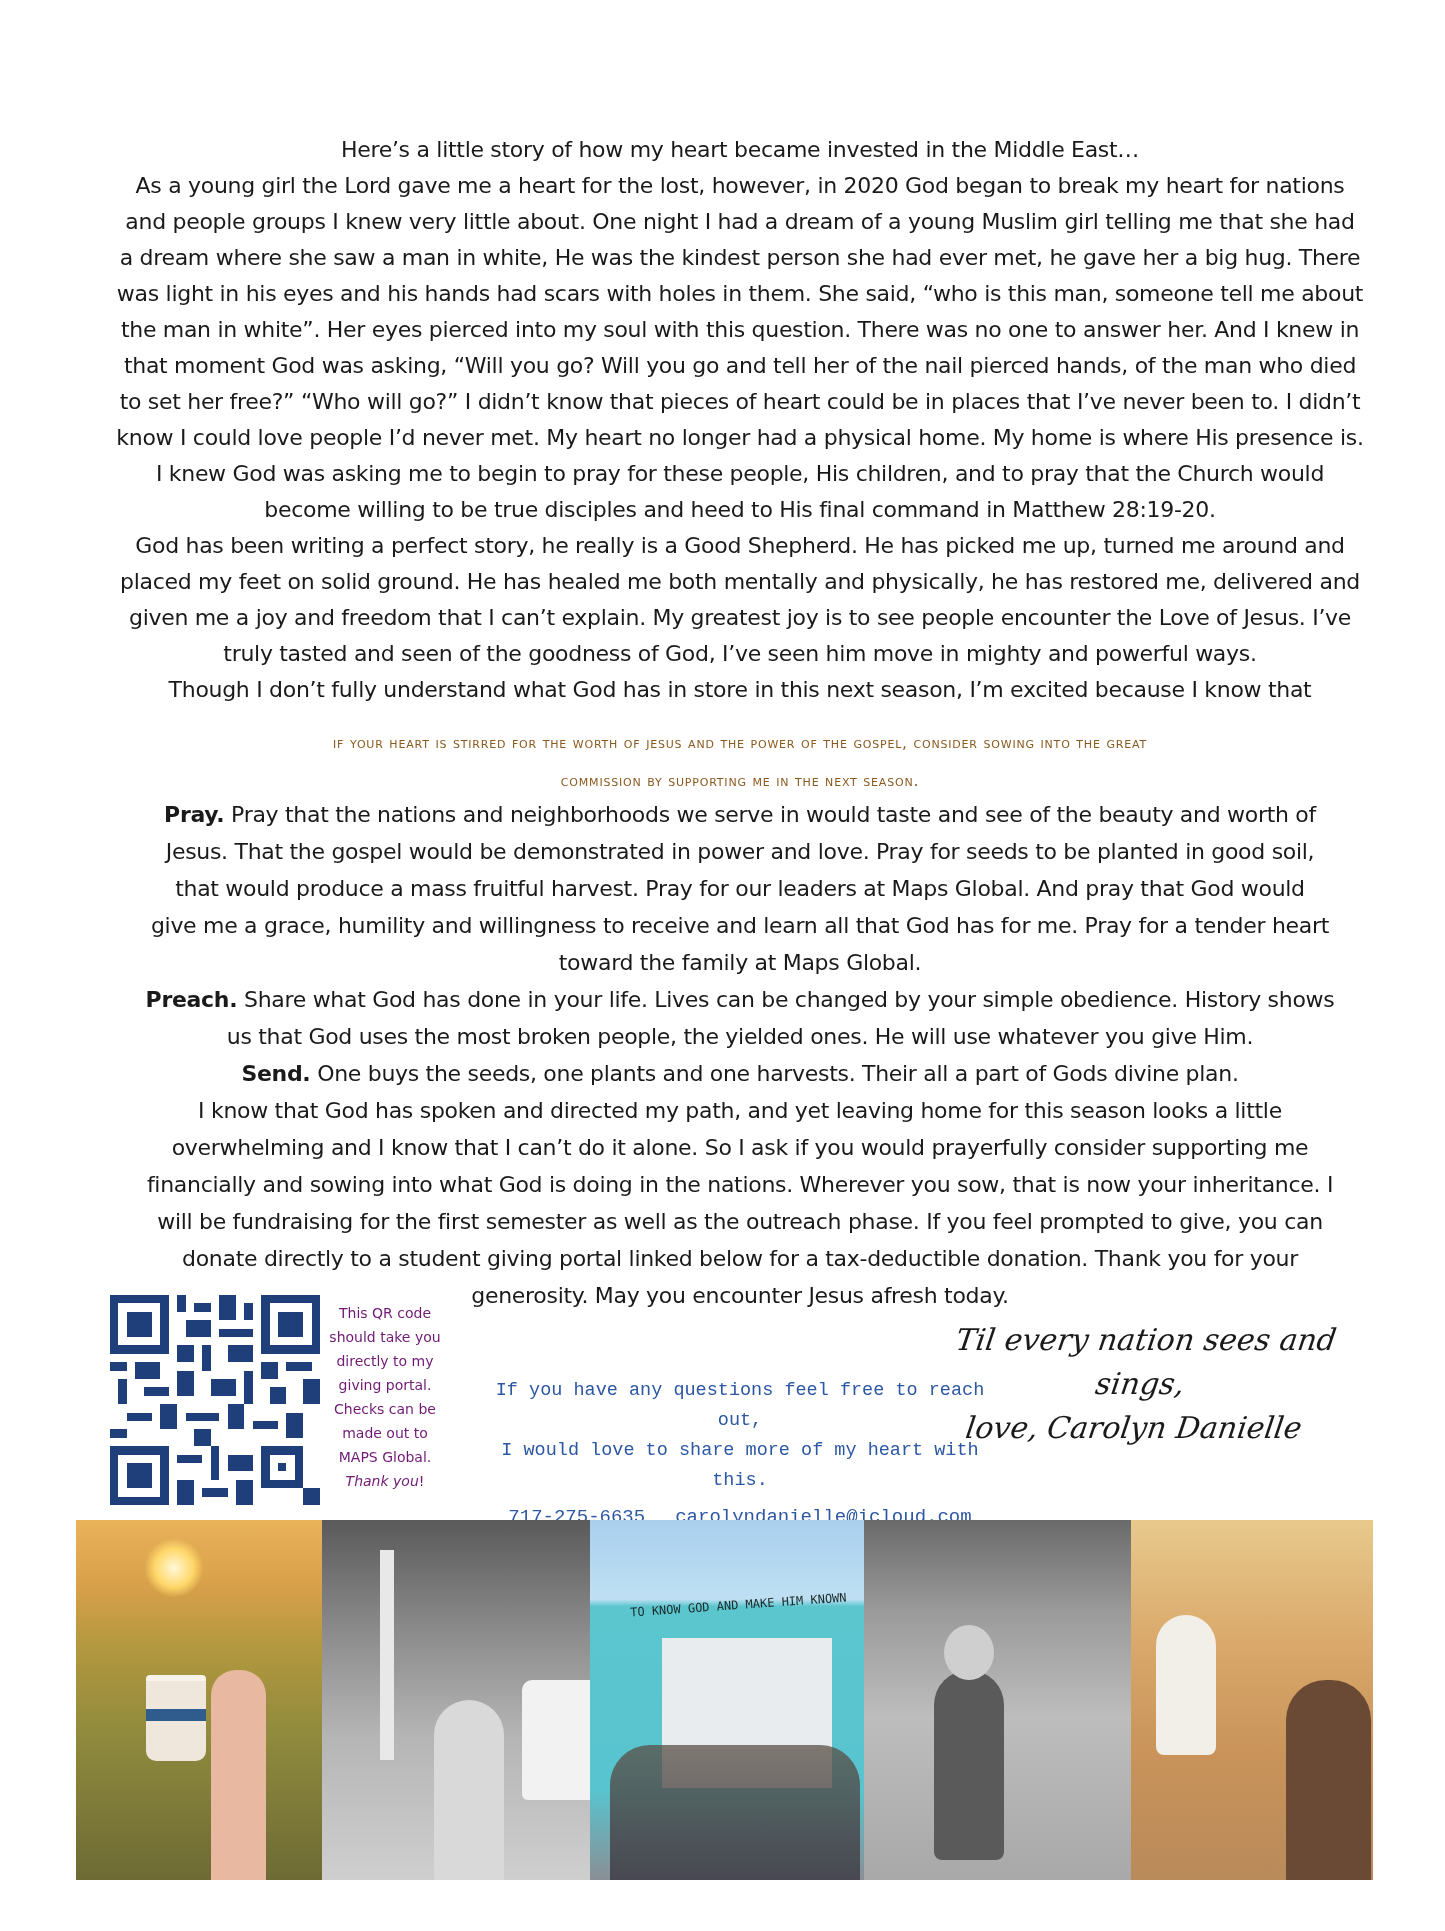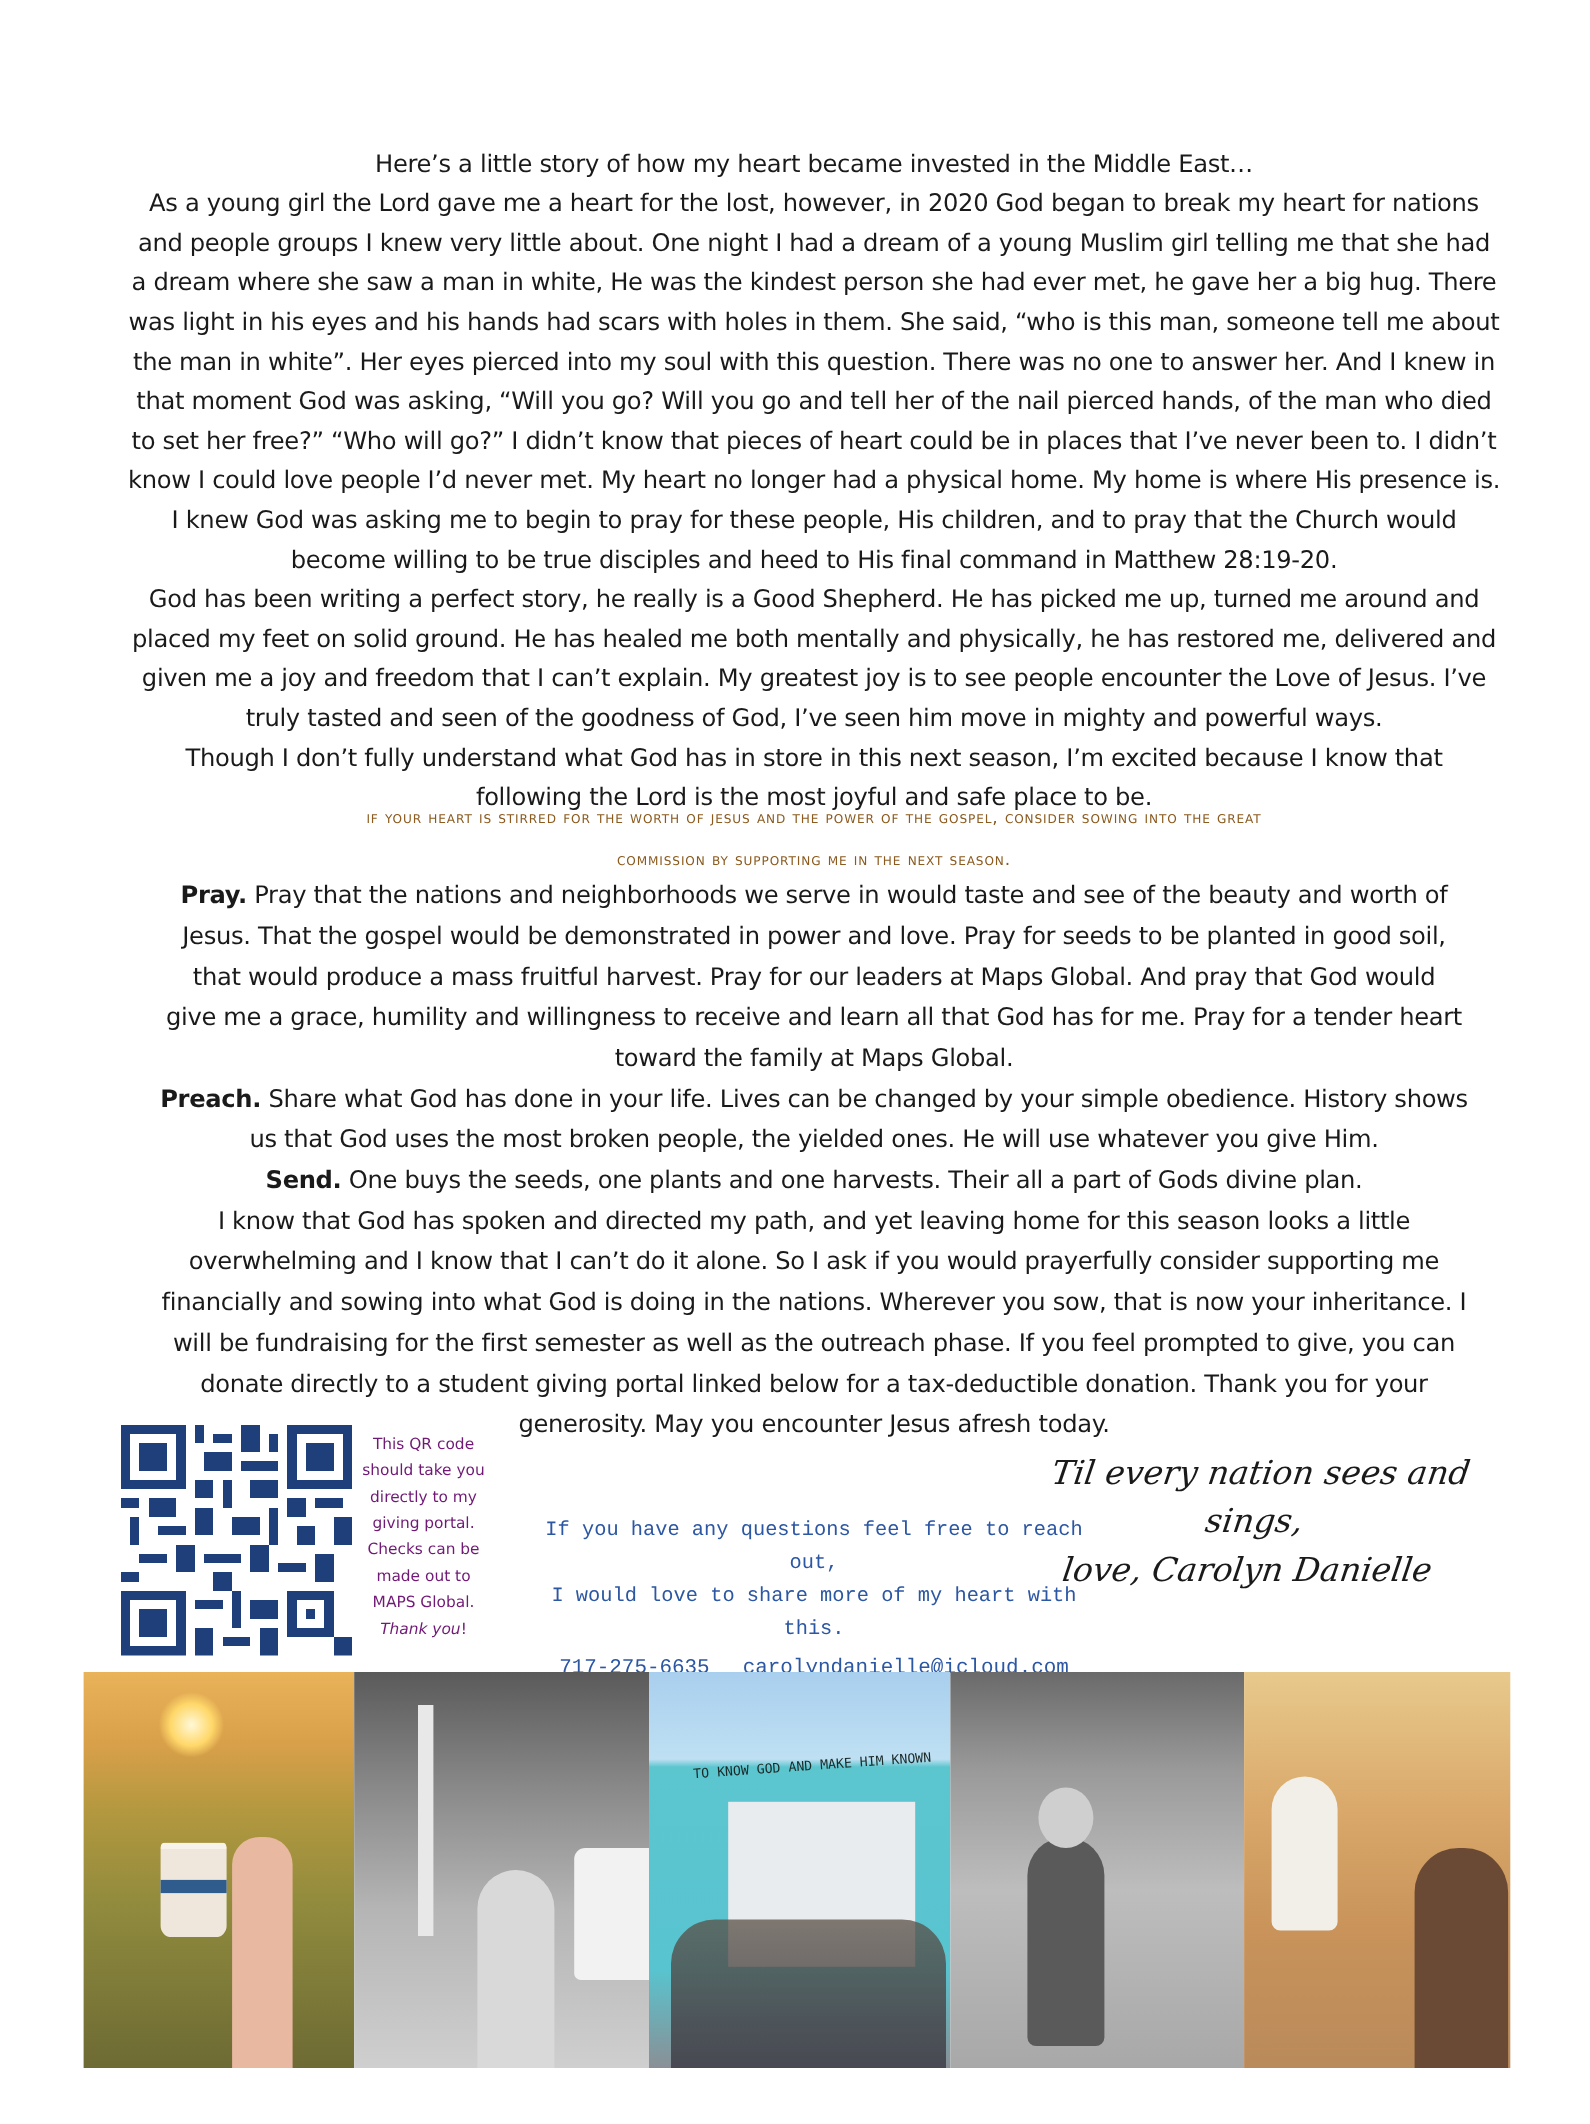--- a/index.html
+++ b/index.html
@@ -54,21 +54,20 @@
   <p>that moment God was asking, “Will you go? Will you go and tell her of the nail pierced hands, of the man who died</p>
   <p>to set her free?” “Who will go?” I didn’t know that pieces of heart could be in places that I’ve never been to. I didn’t</p>
   <p>know I could love people I’d never met. My heart no longer had a physical home. My home is where His presence is.</p>
   <p>I knew God was asking me to begin to pray for these people, His children, and to pray that the Church would</p>
   <p>become willing to be true disciples and heed to His final command in Matthew 28:19-20.</p>
   <p>God has been writing a perfect story, he really is a Good Shepherd. He has picked me up, turned me around and</p>
   <p>placed my feet on solid ground. He has healed me both mentally and physically, he has restored me, delivered and</p>
   <p>given me a joy and freedom that I can’t explain. My greatest joy is to see people encounter the Love of Jesus. I’ve</p>
   <p>truly tasted and seen of the goodness of God, I’ve seen him move in mighty and powerful ways.</p>
   <p>Though I don’t fully understand what God has in store in this next season, I’m excited because I know that</p>
-  <p>following the Lord is the most joyful and safe place to be.</p>
 </div>
 
 <div class="callout">
   <div>If your heart is stirred for the worth of Jesus and the power of the gospel, consider sowing into the great</div>
   <div>commission by supporting me in the next season.</div>
 </div>
 
 <div class="appeal">
   <p><b>Pray.</b> <span>Pray that the nations and neighborhoods we serve in would taste and see of the beauty and worth of</span></p>
   <p>Jesus. That the gospel would be demonstrated in power and love. Pray for seeds to be planted in good soil,</p>

